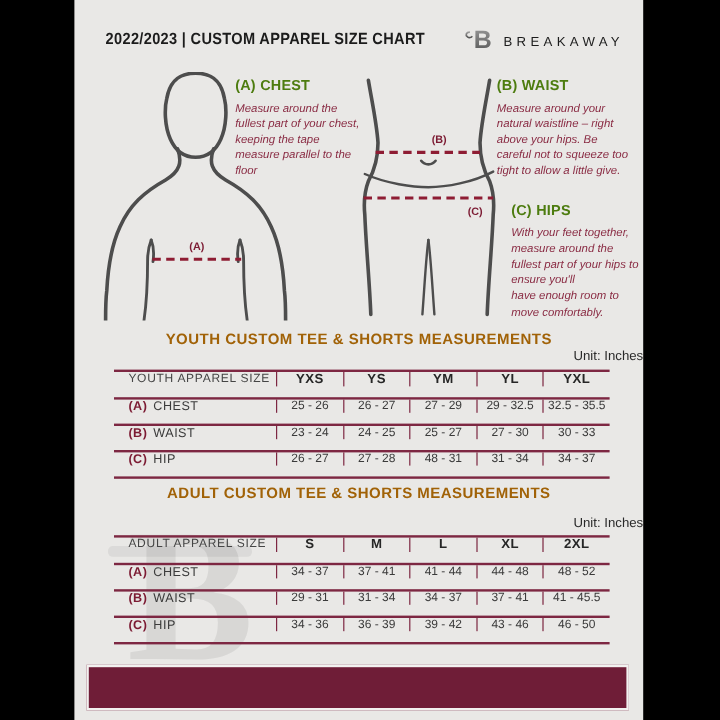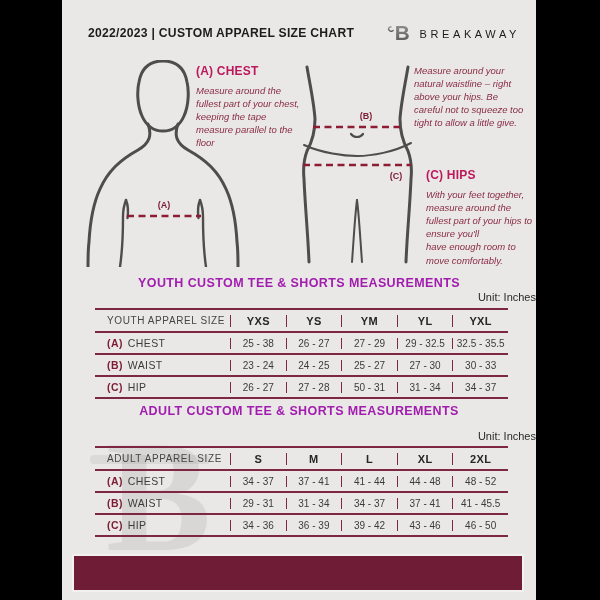--- a/index.html
+++ b/index.html
@@ -18,40 +18,40 @@
     position:absolute;left:26px;top:25px;
     font-size:13.5px;font-weight:700;color:#1c1c1c;letter-spacing:.3px;
     transform:scaleX(.9);transform-origin:left center;white-space:nowrap;
   }
   .brand{position:absolute;right:24px;top:20px;display:flex;align-items:center;gap:7px;}
   .brand-name{font-size:11px;font-weight:400;color:#1c1c1c;letter-spacing:3.6px;}
   
   .diagrams{position:absolute;left:0;top:58px;width:474px;height:212px;}
   .fig{position:absolute;}
   .guide{position:absolute;color:#8a2c44;}
-  .guide h3{margin:0 0 6px 0;font-size:12px;font-weight:700;color:#be185d;letter-spacing:.2px;}
+  .guide h3{margin:0 0 6px 0;font-size:12px;font-weight:700;color:#4d7c0f;letter-spacing:.2px;}
   .guide p{margin:0;font-size:9.5px;line-height:1.38;font-style:italic;white-space:pre-line;}
   .g-chest{left:134px;top:6px;width:106px;}
   .g-waist{left:352px;top:6px;width:112px;}
   .g-hips{left:364px;top:110px;width:112px;}
   
   .sec-title{
     position:absolute;left:0;width:474px;text-align:center;
-    font-size:12.5px;font-weight:700;color:#a21caf;letter-spacing:.4px;
+    font-size:12.5px;font-weight:700;color:#a16207;letter-spacing:.4px;
   }
   .sec-unit{
     position:absolute;left:0;width:474px;text-align:right;
     font-size:11px;color:#2a2a2a;
   }
   
   .size-table{
     position:absolute;left:33px;width:413px;
     border-bottom:2px solid #7d2742;
   }
-  .t-row{display:flex;align-items:center;height:20px;border-top:2px solid #7d2742;}
+  .t-row{display:flex;align-items:flex-start;height:20px;border-top:2px solid #7d2742;}
   .t-row.t-head{height:21px;}
   .c-label{
     width:135px;display:flex;align-items:center;padding-left:12px;box-sizing:border-box;
     font-size:10.5px;color:#3b3b3b;letter-spacing:.4px;
   }
   .t-head .c-label{font-size:10px;color:#454545;letter-spacing:.6px;}
   .c-val{
     flex:1;display:flex;align-items:center;justify-content:center;
     border-left:1.5px solid #7d2742;
     font-size:10px;color:#3b3b3b;
@@ -135,20 +135,21 @@
       <text x="66" y="56" text-anchor="middle" font-size="9" font-weight="700" fill="#7c1b33">(B)</text>
       <line x1="3" y1="102" x2="111" y2="102" stroke="#8e1c33" stroke-width="2.6" stroke-dasharray="7 4.5"></line>
       <text x="96" y="116" text-anchor="middle" font-size="9" font-weight="700" fill="#7c1b33">(C)</text>
     </svg>
 
     <div class="guide g-chest">
       <h3>(A) CHEST</h3>
       <p>Measure around the fullest part of your chest, keeping the tape measure parallel to the floor</p>
     </div>
     <div class="guide g-waist">
+      <h3>(B) WAIST</h3>
       <p>Measure around your natural waistline – right above your hips. Be careful not to squeeze too tight to allow a little give.</p>
     </div>
     <div class="guide g-hips">
       <h3>(C) HIPS</h3>
       <p>With your feet together, measure around the fullest part of your hips to ensure you'll
 have enough room to move comfortably.</p>
     </div>
   </div>
 
   <div class="sec-title" style="top:276px">YOUTH CUSTOM TEE &amp; SHORTS MEASUREMENTS</div>
@@ -161,21 +162,21 @@
       <div class="c-val">YS</div>
       <div class="c-val">YM</div>
       <div class="c-val">YL</div>
       <div class="c-val">YXL</div>
     </div>
     <div class="t-row">
       <div class="c-label">
           <span class="key">(A)</span>
           <span>CHEST</span>
         </div>
-      <div class="c-val">25 - 38</div>
+      <div class="c-val">25 - 26</div>
       <div class="c-val">26 - 27</div>
       <div class="c-val">27 - 29</div>
       <div class="c-val">29 - 32.5</div>
       <div class="c-val">32.5 - 35.5</div>
     </div>
     <div class="t-row">
       <div class="c-label">
           <span class="key">(B)</span>
           <span>WAIST</span>
         </div>
@@ -185,21 +186,21 @@
       <div class="c-val">27 - 30</div>
       <div class="c-val">30 - 33</div>
     </div>
     <div class="t-row">
       <div class="c-label">
           <span class="key">(C)</span>
           <span>HIP</span>
         </div>
       <div class="c-val">26 - 27</div>
       <div class="c-val">27 - 28</div>
-      <div class="c-val">50 - 31</div>
+      <div class="c-val">48 - 31</div>
       <div class="c-val">31 - 34</div>
       <div class="c-val">34 - 37</div>
     </div>
   </div>
 
   <div class="sec-title" style="top:404px">ADULT CUSTOM TEE &amp; SHORTS MEASUREMENTS</div>
   <div class="sec-unit" style="top:430px">Unit: Inches</div>
 
   <div class="size-table" style="top:446px">
     <div class="t-row t-head">

